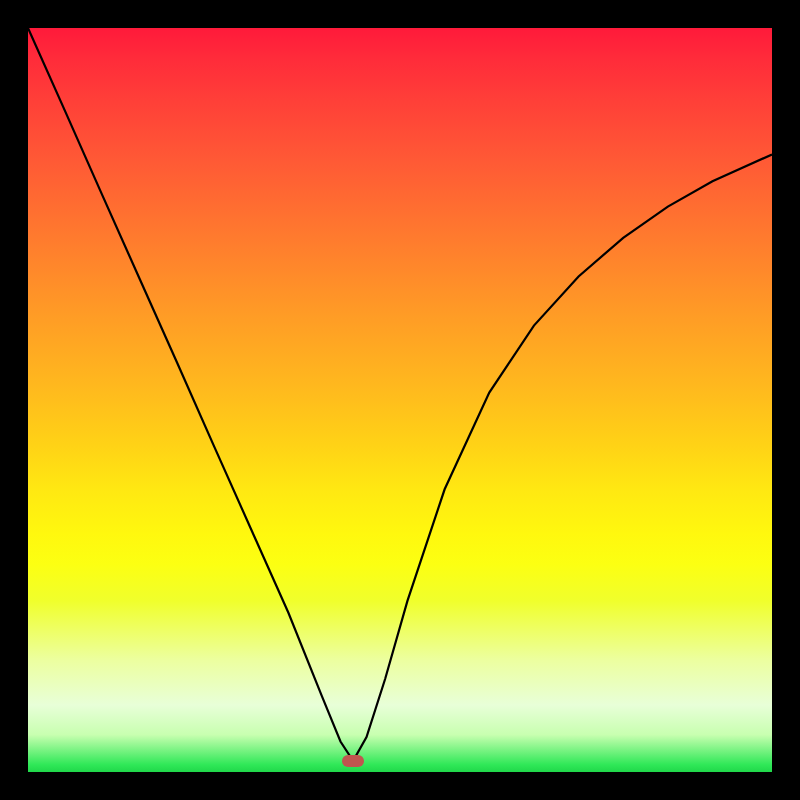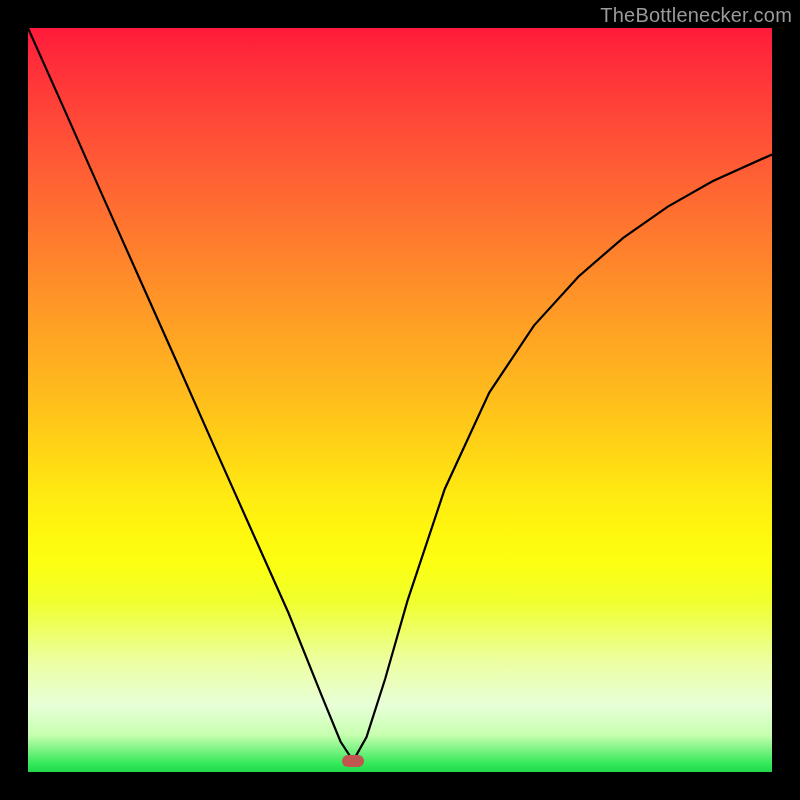--- a/index.html
+++ b/index.html
@@ -75,14 +75,13 @@
 <body>
 
 <div class="frame">
   <div class="plot-area">
     <div class="gradient-bg"></div>
     <svg class="curve-svg" viewBox="0 0 744 744" preserveAspectRatio="none">
       <path id="curve-path" class="curve-path" d="M0.00 0.00 L37.20 83.33 L74.40 167.40 L111.60 250.73 L148.80 334.06 L186.00 418.13 L223.20 501.46 L260.40 584.78 L293.88 668.11 L312.48 713.50 L325.13 732.84 L338.52 709.03 L357.12 651.00 L379.44 572.88 L416.64 461.28 L461.28 364.56 L505.92 297.60 L550.56 248.50 L595.20 209.81 L639.84 178.56 L684.48 153.26 L744.00 126.48"></path>
     </svg>
     <div id="marker" class="marker" style="left: 325.128px; top: 732.84px; background: rgb(192, 86, 79);"></div>
   </div>
-  <div class="watermark">TheBottlenecker.com</div>
 </div>
 
 </body></html>

